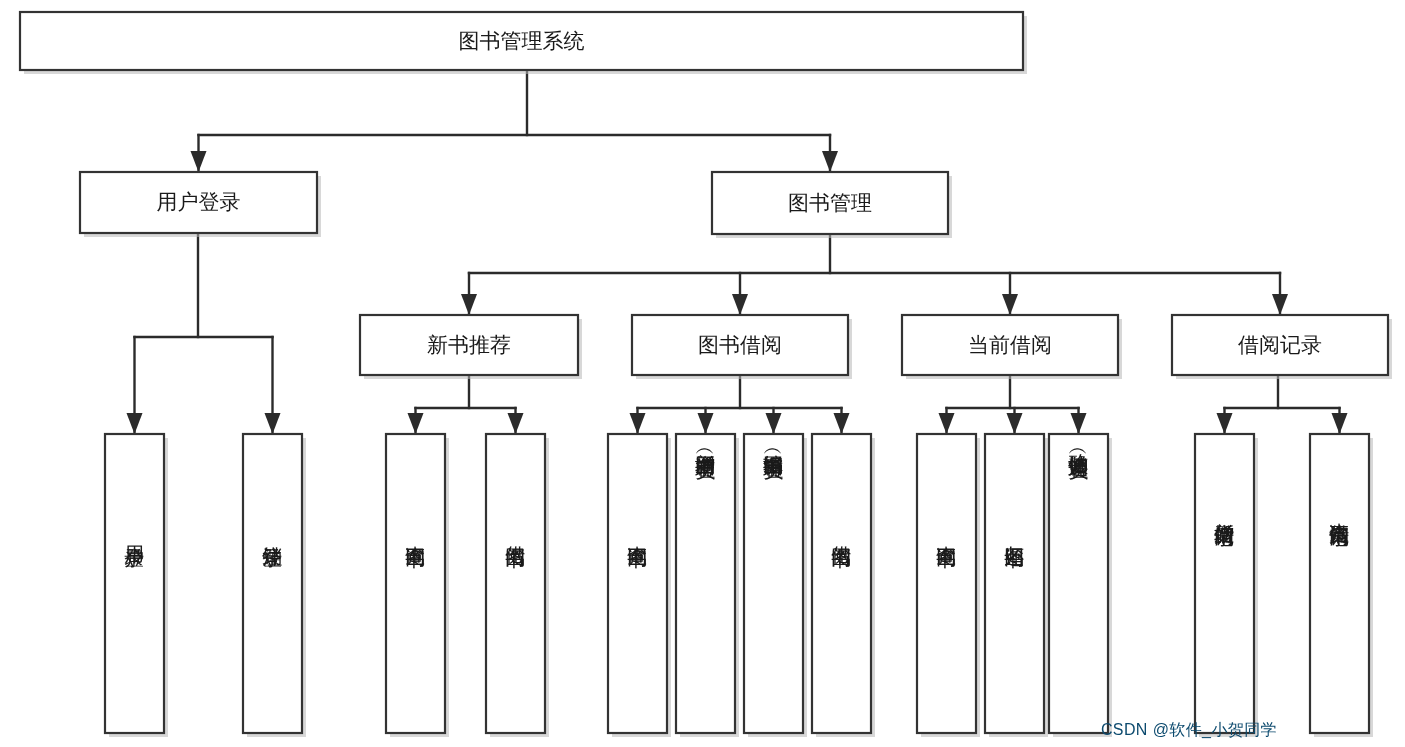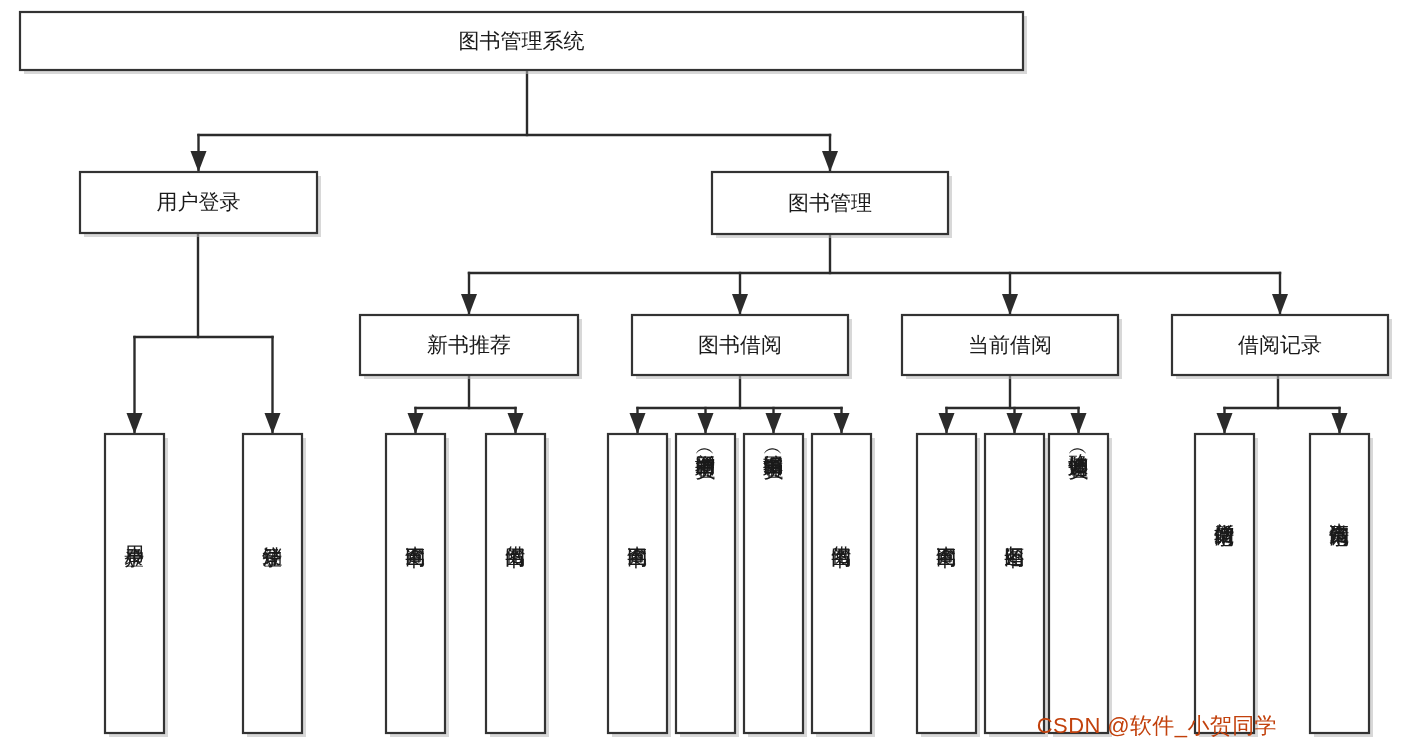--- a/index.html
+++ b/index.html
@@ -70,22 +70,22 @@
     text-orientation: upright;
     letter-spacing: 1px;
     white-space: nowrap;
     text-align: center;
   }
   .watermark {
     position: absolute;
     right: 10px;
     bottom: 6px;
     font-family: "Liberation Sans", "DejaVu Sans", sans-serif;
-    font-size: 22px;
-    color: #c2410c;
+    font-size: 16px;
+    color: #0c4a6e;
     letter-spacing: 0.4px;
     user-select: none;
     white-space: nowrap;
     margin-left: 29px;
   }
 </style>
 </head>
 <body>
 
 <div id="diagram-root">

